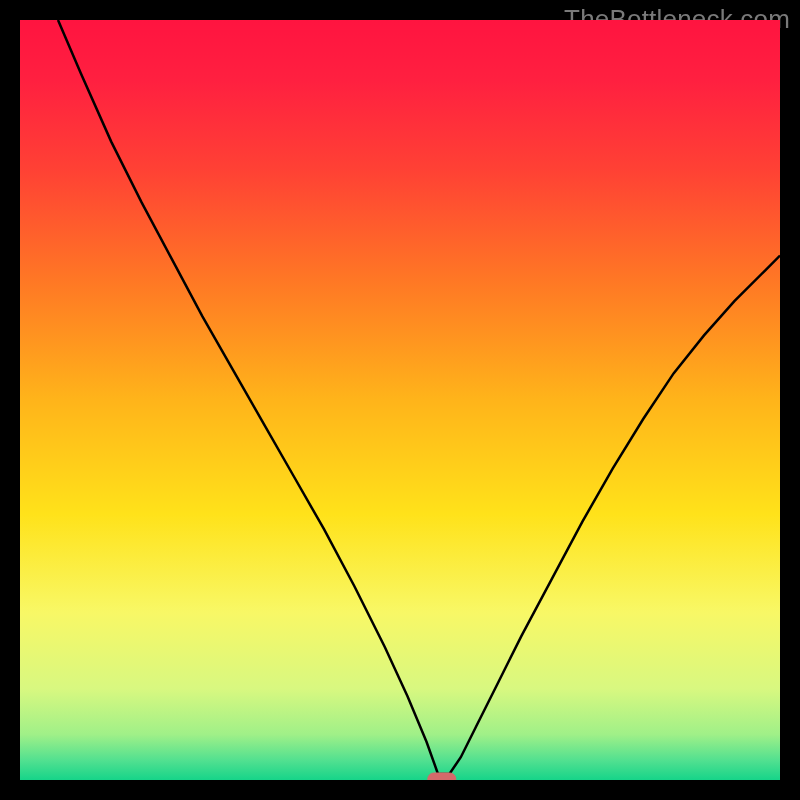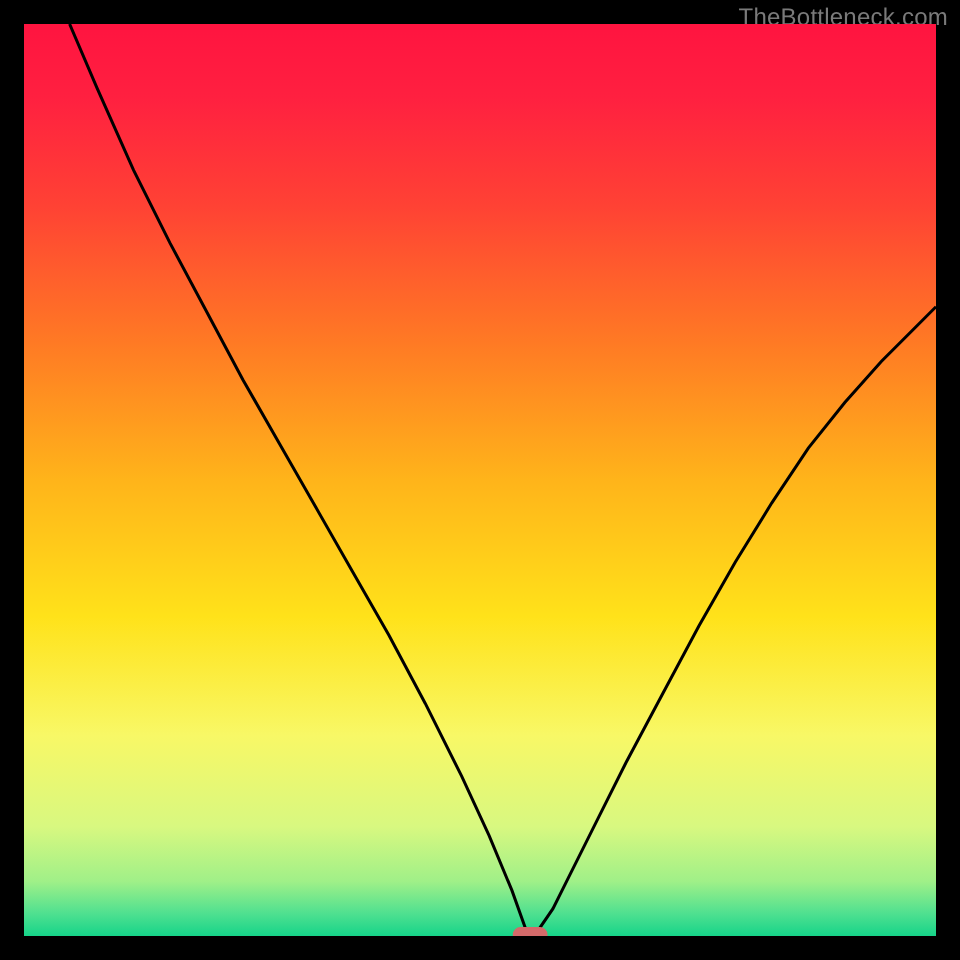--- a/index.html
+++ b/index.html
@@ -22,21 +22,21 @@
     left: 20px;
     top: 20px;
     width: 760px;
     height: 760px;
   }
   .watermark {
     position: absolute;
     top: 4px;
     right: 10px;
     color: #7a7a7a;
-    font-size: 20px;
+    font-size: 26px;
     font-weight: 500;
     letter-spacing: 0.2px;
     user-select: none;
   }
 </style>
 </head>
 <body>
 
 <div class="frame">
   <div class="watermark">TheBottleneck.com</div>

